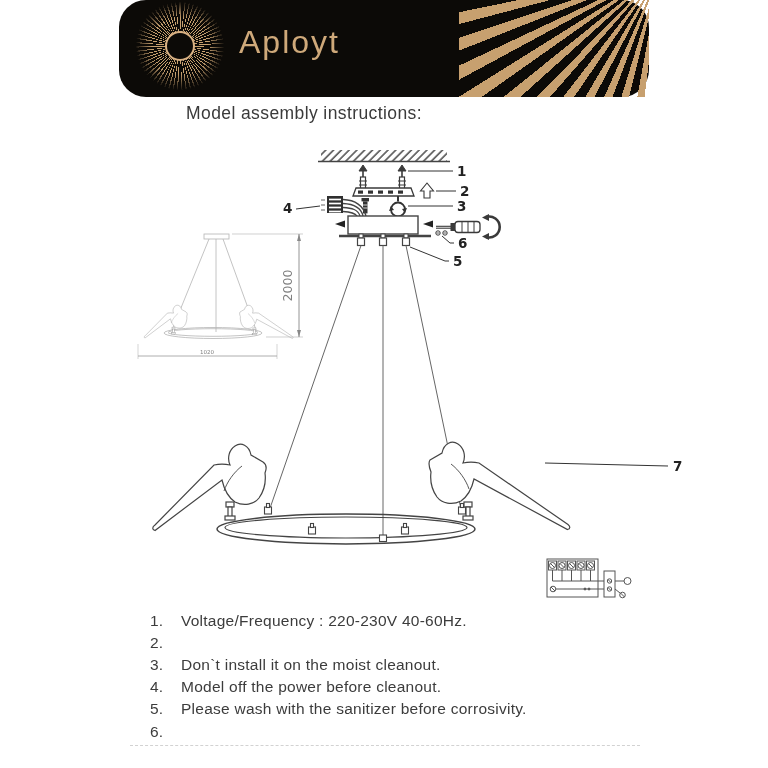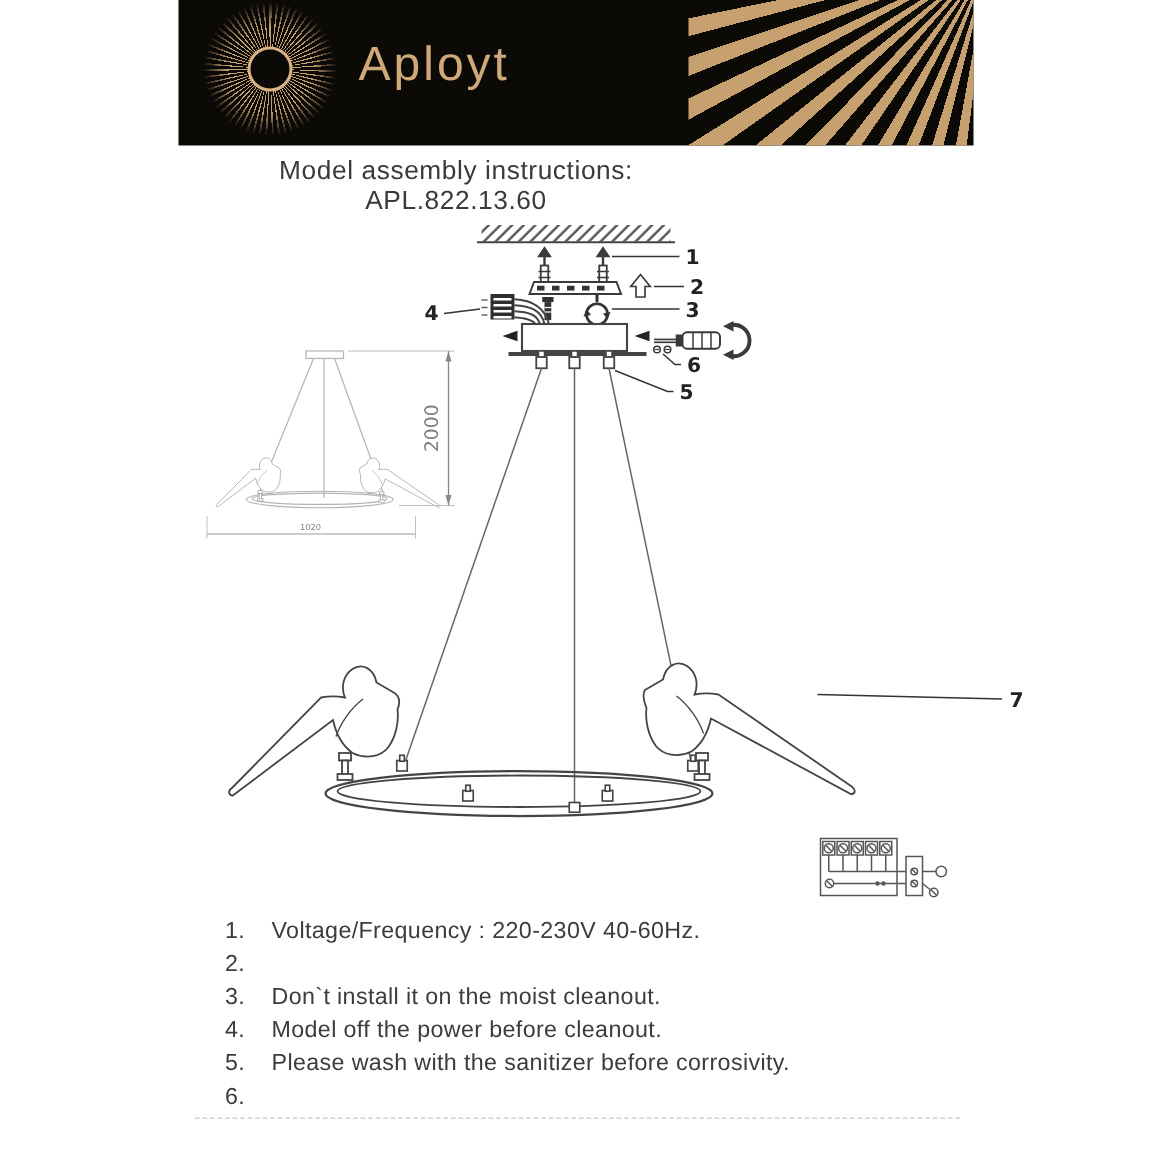--- a/index.html
+++ b/index.html
@@ -1,20 +1,20 @@
 <!DOCTYPE html>
 <html><head>
 <meta charset="utf-8">
 <style>
   html,body{margin:0;padding:0;background:#ffffff;}
   #page{position:relative;width:768px;height:768px;background:#ffffff;overflow:hidden;
         font-family:"Liberation Sans","DejaVu Sans",sans-serif;}
 
   
-  .banner{position:absolute;left:119px;top:0;width:530px;height:97px;background:#0c0a07;}
+  .banner{position:absolute;left:119px;top:0;width:530px;height:97px;background:#0c0a07;border-radius:27px;}
   .sunburst{position:absolute;left:17px;top:2px;width:88px;height:88px;border-radius:50%;
     background:
       radial-gradient(circle at 50% 50%, rgba(12,10,7,0) 0 18%, rgba(12,10,7,0) 45%, #0c0a07 72%),
       repeating-conic-gradient(#c7a06f 0deg 1.7deg, rgba(12,10,7,0) 1.7deg 5.7deg);}
   .sunburst-core{position:absolute;left:50%;top:50%;width:26px;height:26px;margin:-15px 0 0 -15px;
     border-radius:50%;background:#0c0a07;border:2px solid #d9b183;}
   .logo-text{position:absolute;left:120px;top:24px;width:120px;font-size:32px;font-weight:400;
     letter-spacing:2px;color:#cfa97a;}
   .rays{position:absolute;right:0;top:0;width:190px;height:97px;
     background:repeating-conic-gradient(from 170deg at 106% -30%, rgba(12,10,7,0) 0deg 3.6deg, #c7a06f 3.6deg 6.8deg);}
@@ -42,21 +42,20 @@
   <div class="banner">
     <div class="sunburst">
       <div class="sunburst-core"></div>
     </div>
     <div class="logo-text">Aployt</div>
     <div class="rays"></div>
   </div>
 
   <div class="title-block">
     <div class="title-line">Model assembly instructions:</div>
-    <div class="title-line">APL.822.13.60</div>
   </div>
 
   <svg class="diagram-svg" viewBox="0 0 768 768">
     <defs>
       <pattern id="hatch" width="5.5" height="12" patternUnits="userSpaceOnUse" patternTransform="rotate(45)">
         <line x1="1" y1="0" x2="1" y2="12" stroke="#555" stroke-width="1.6"></line>
       </pattern>
     </defs>
 
     <g>

